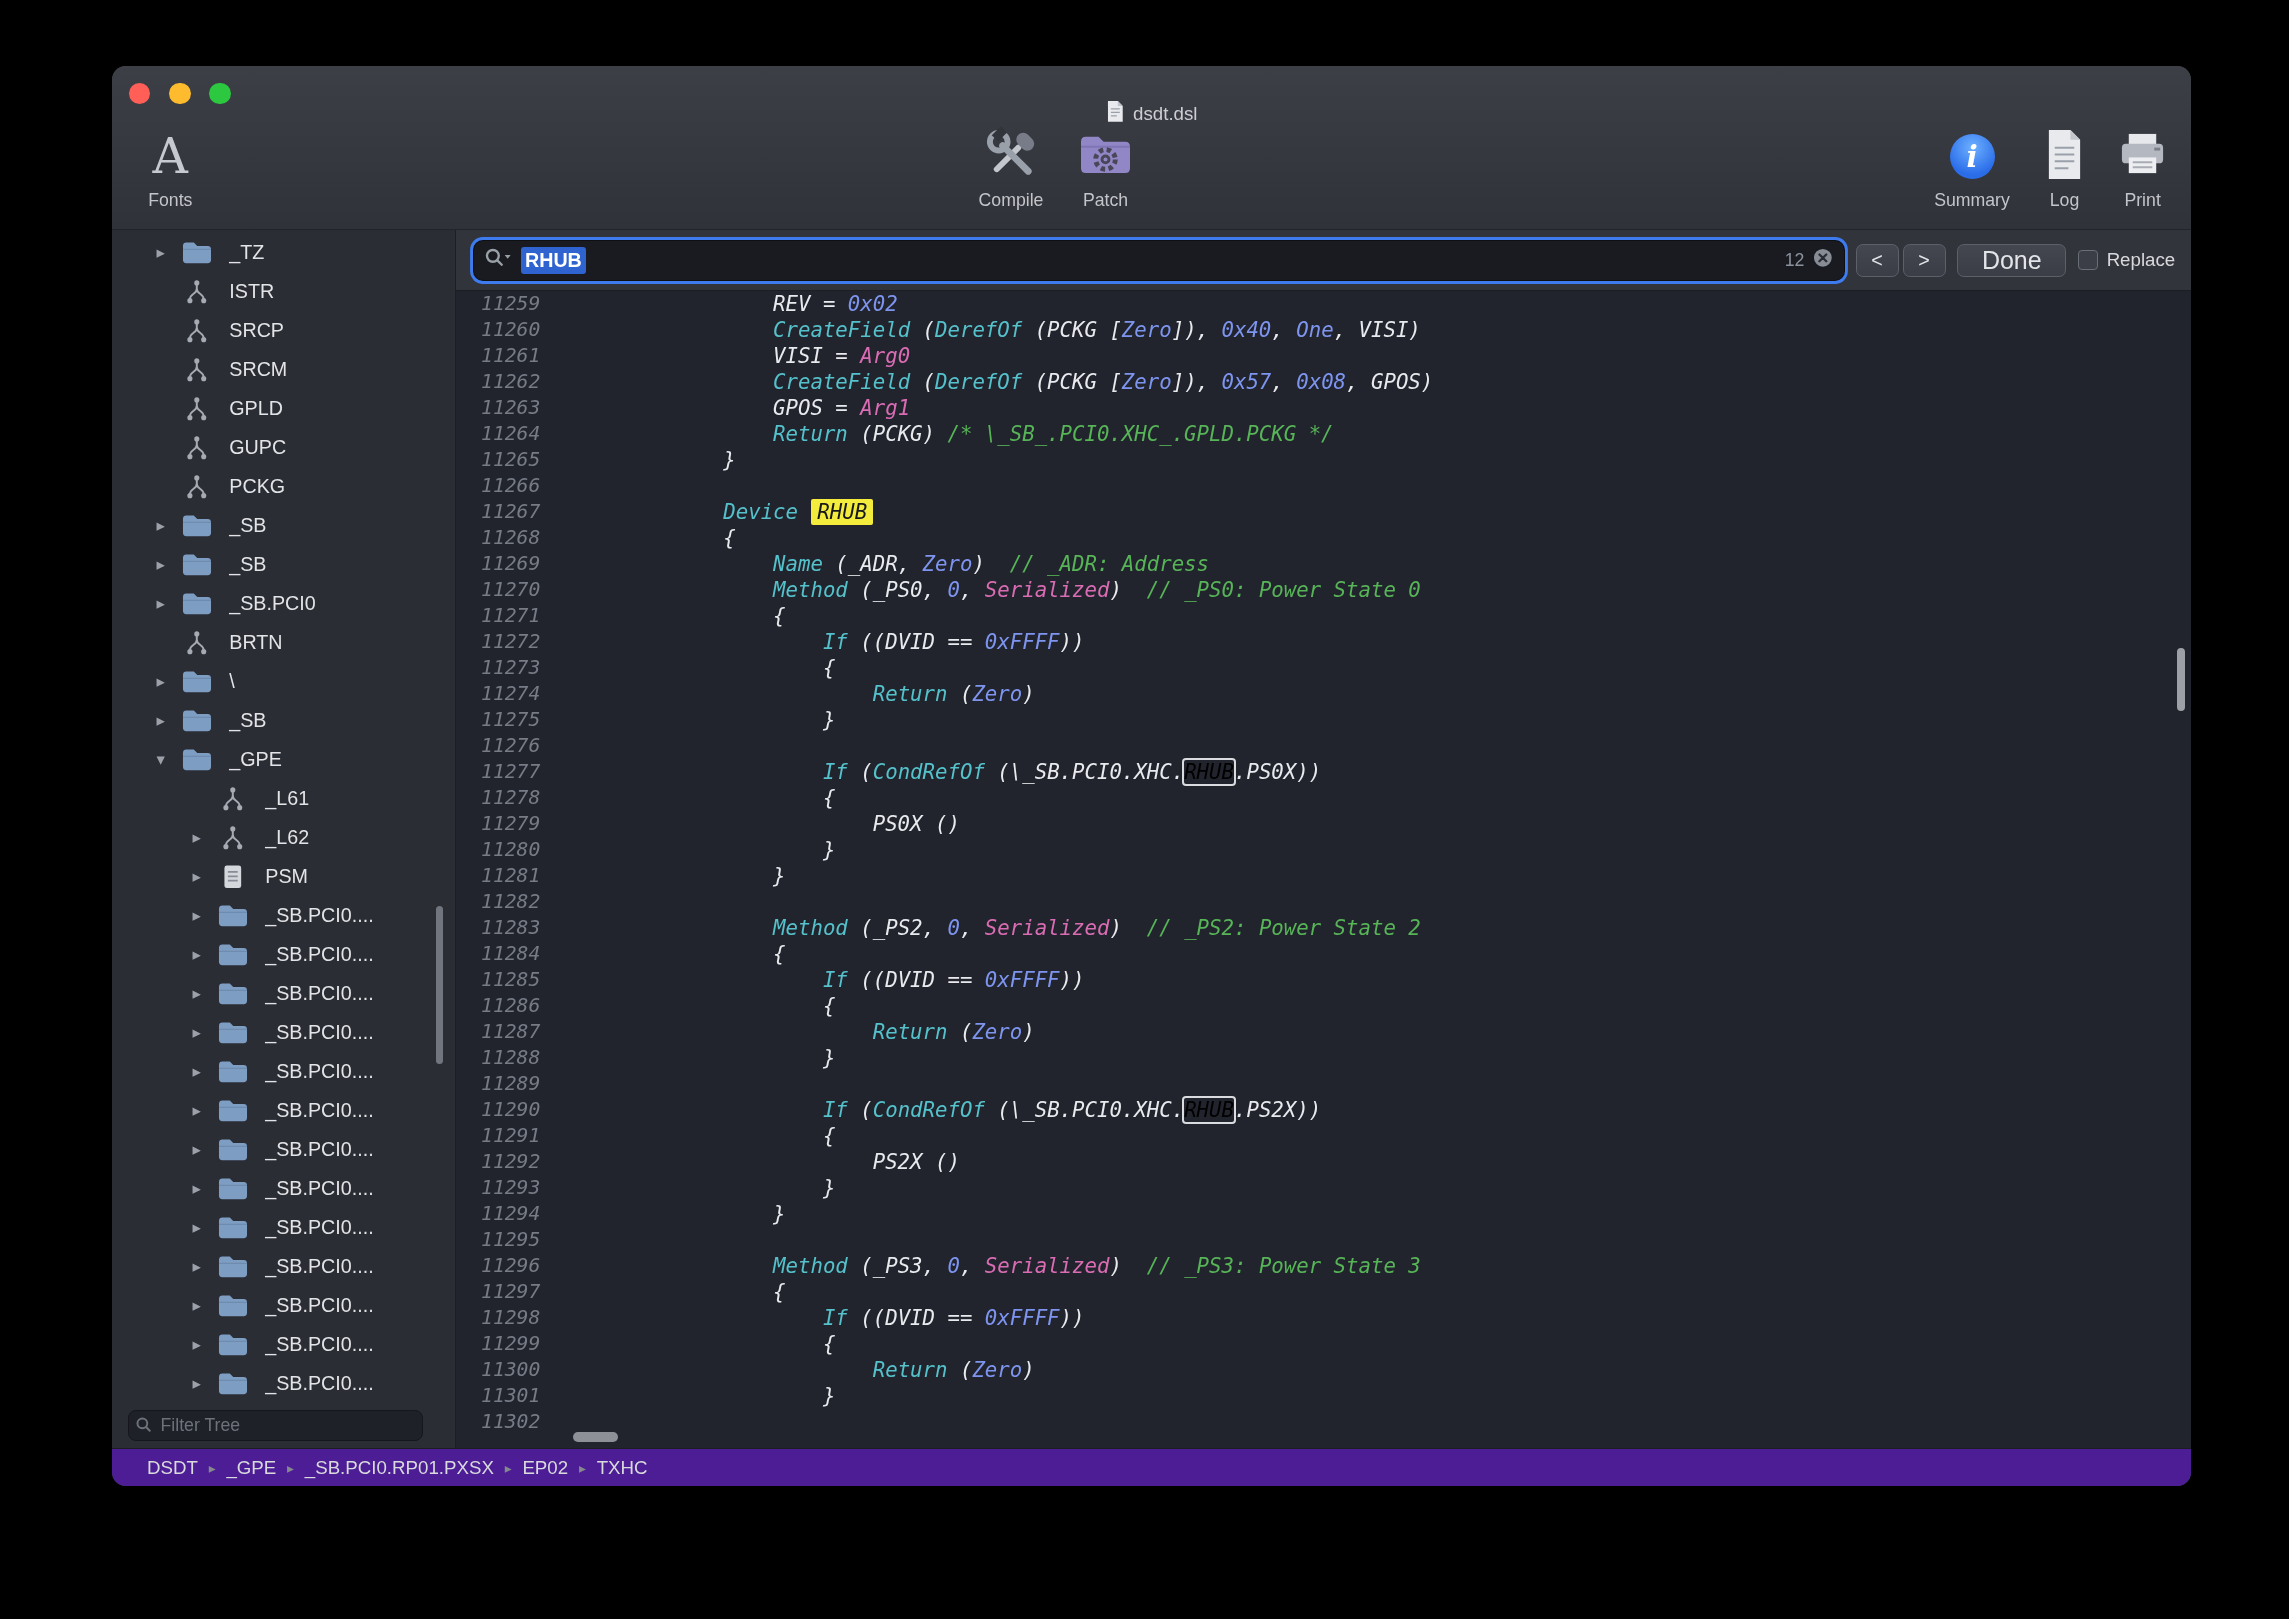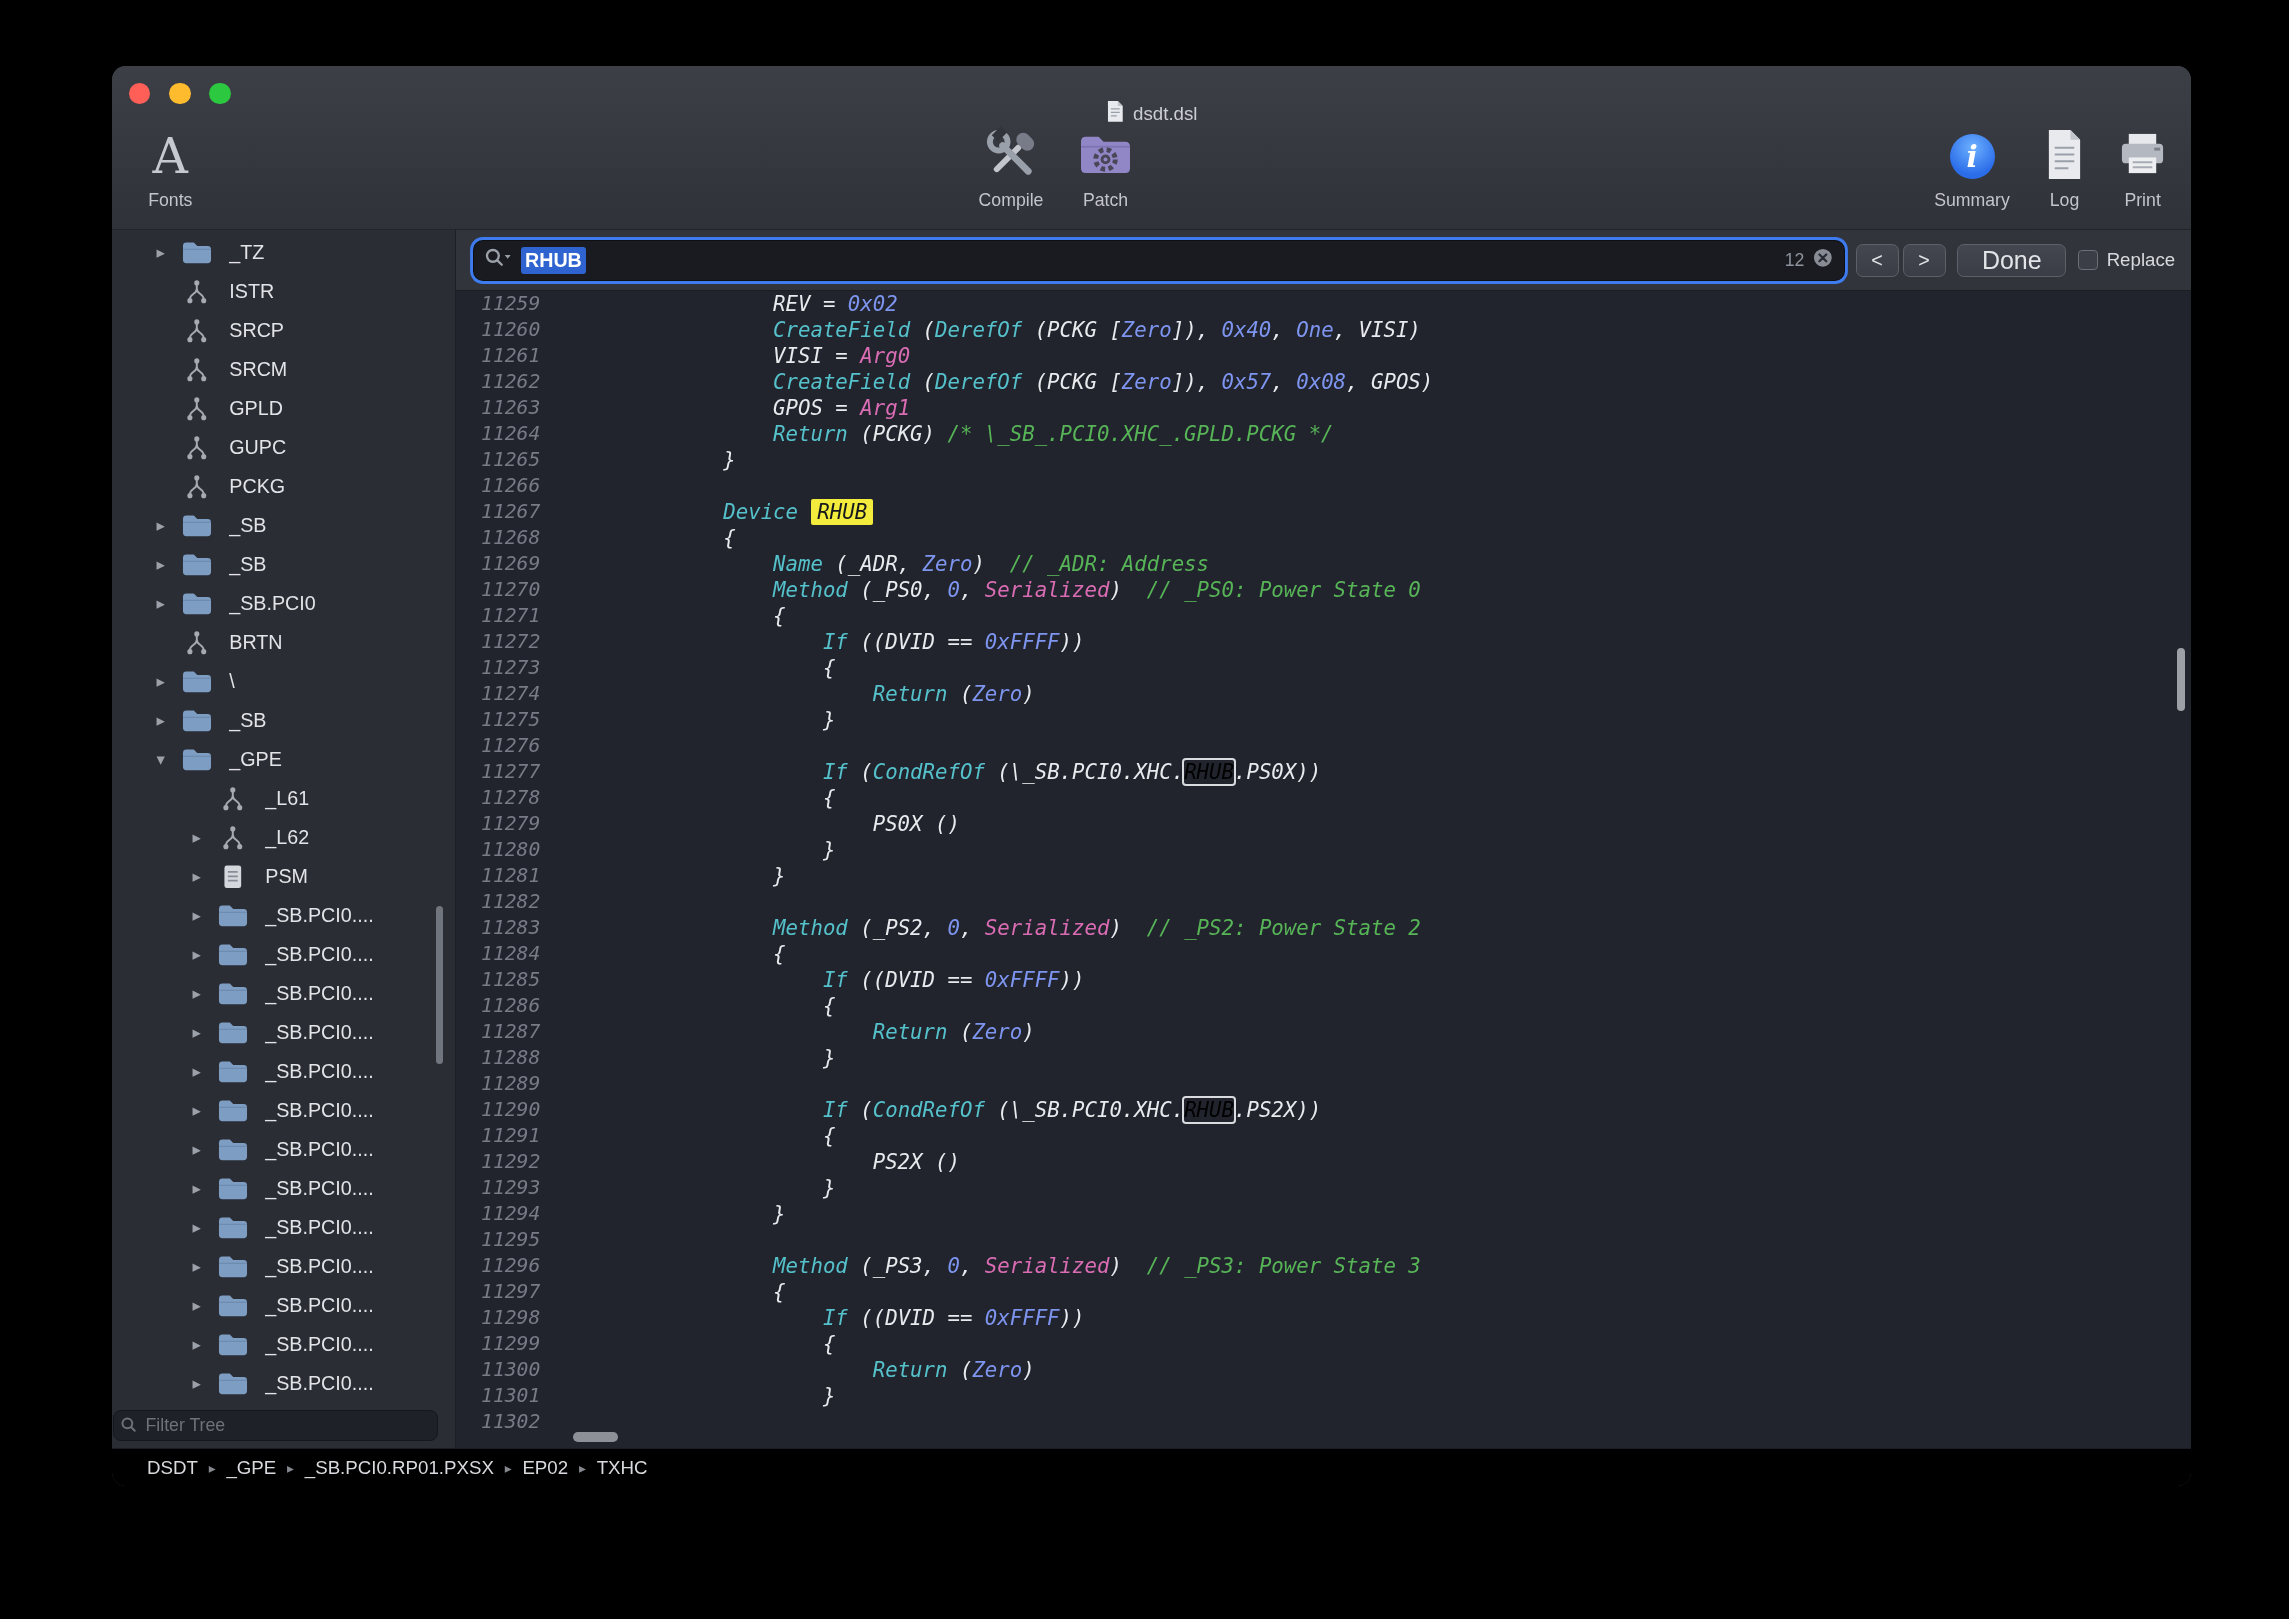--- a/index.html
+++ b/index.html
@@ -44,21 +44,21 @@
   .tree { position:absolute; top:3px; left:0; right:0; bottom:45px; overflow:hidden; }
   .tree-row { height:39px; display:flex; align-items:center; color:#e3e4e7; font-size:19.7px; }
   .tree-row.lvl0 { padding-left:35px; }
   .tree-row.lvl1 { padding-left:71px; }
   .disc { width:27.6px; flex:none; font-size:16.7px; color:#9ba0a9; text-align:center; }
   .ticon { width:33px; flex:none; display:flex; align-items:center; justify-content:center; margin:0 15.8px 0 5.9px; }
   .tlabel { white-space:nowrap; }
   .sidebar-scrollbar { position:absolute; right:11.8px; top:676px; width:6.9px; height:158px;
                        border-radius:3.9px; background:#7e828a; opacity:.85; }
   .sidebar-bottom { position:absolute; left:0; right:16px; bottom:0; height:45px; background:#2b2d35;
-                    display:flex; align-items:center; padding:0 1px; }
+                    display:flex; align-items:center; padding:0 16px; }
   .filter-field { position:relative; width:100%; height:30.5px; }
   .filter-mag { position:absolute; left:6.9px; top:5.9px; }
   .filter-input { width:100%; height:30.5px; border-radius:7.9px; background:#1f2128; border:1px solid #15171c;
                   color:#c8cacd; font-size:17.7px; padding:0 9.9px 0 31.5px; outline:none;
                   font-family:"Liberation Sans", sans-serif; }
   .filter-input::placeholder { color:#6d727a; }
 
   .editor-pane { flex:1; display:flex; flex-direction:column; background:#21242d; position:relative; }
 
   
@@ -91,21 +91,21 @@
   .tok-k { color:#55c1cb; }
   .tok-n { color:#7e95f0; }
   .tok-a { color:#da6cb4; }
   .tok-c { color:#57b457; }
   .tok-h { background:#f3ec3c; color:#16181d; border-radius:2px; padding:1px 5.9px; margin:0 1px; }
   .tok-b { box-shadow:0 0 0 2px #d9dbde; border-radius:2px; }
   .v-scrollbar { position:absolute; right:5.9px; top:357px; width:7.9px; height:63px; border-radius:3.9px; background:#9da0a7; }
   .h-scrollbar { position:absolute; left:117px; bottom:5.9px; width:45px; height:9.9px; border-radius:4.9px; background:#8d9097; }
 
   
-  .statusbar { height:39px; background:#000000; border-top:1px solid #1b1d22;
+  .statusbar { height:39px; background:#4c1d95; border-top:1px solid #1b1d22;
                display:flex; align-items:center; padding-left:35px; }
   .breadcrumb { display:flex; align-items:center; gap:10.8px; }
   .crumb { font-size:18.7px; color:#d9dadd; }
   .crumb-sep { font-size:13.8px; color:#85888e; }
 </style>
 </head>
 <body>
 
 <div class="window">
 

